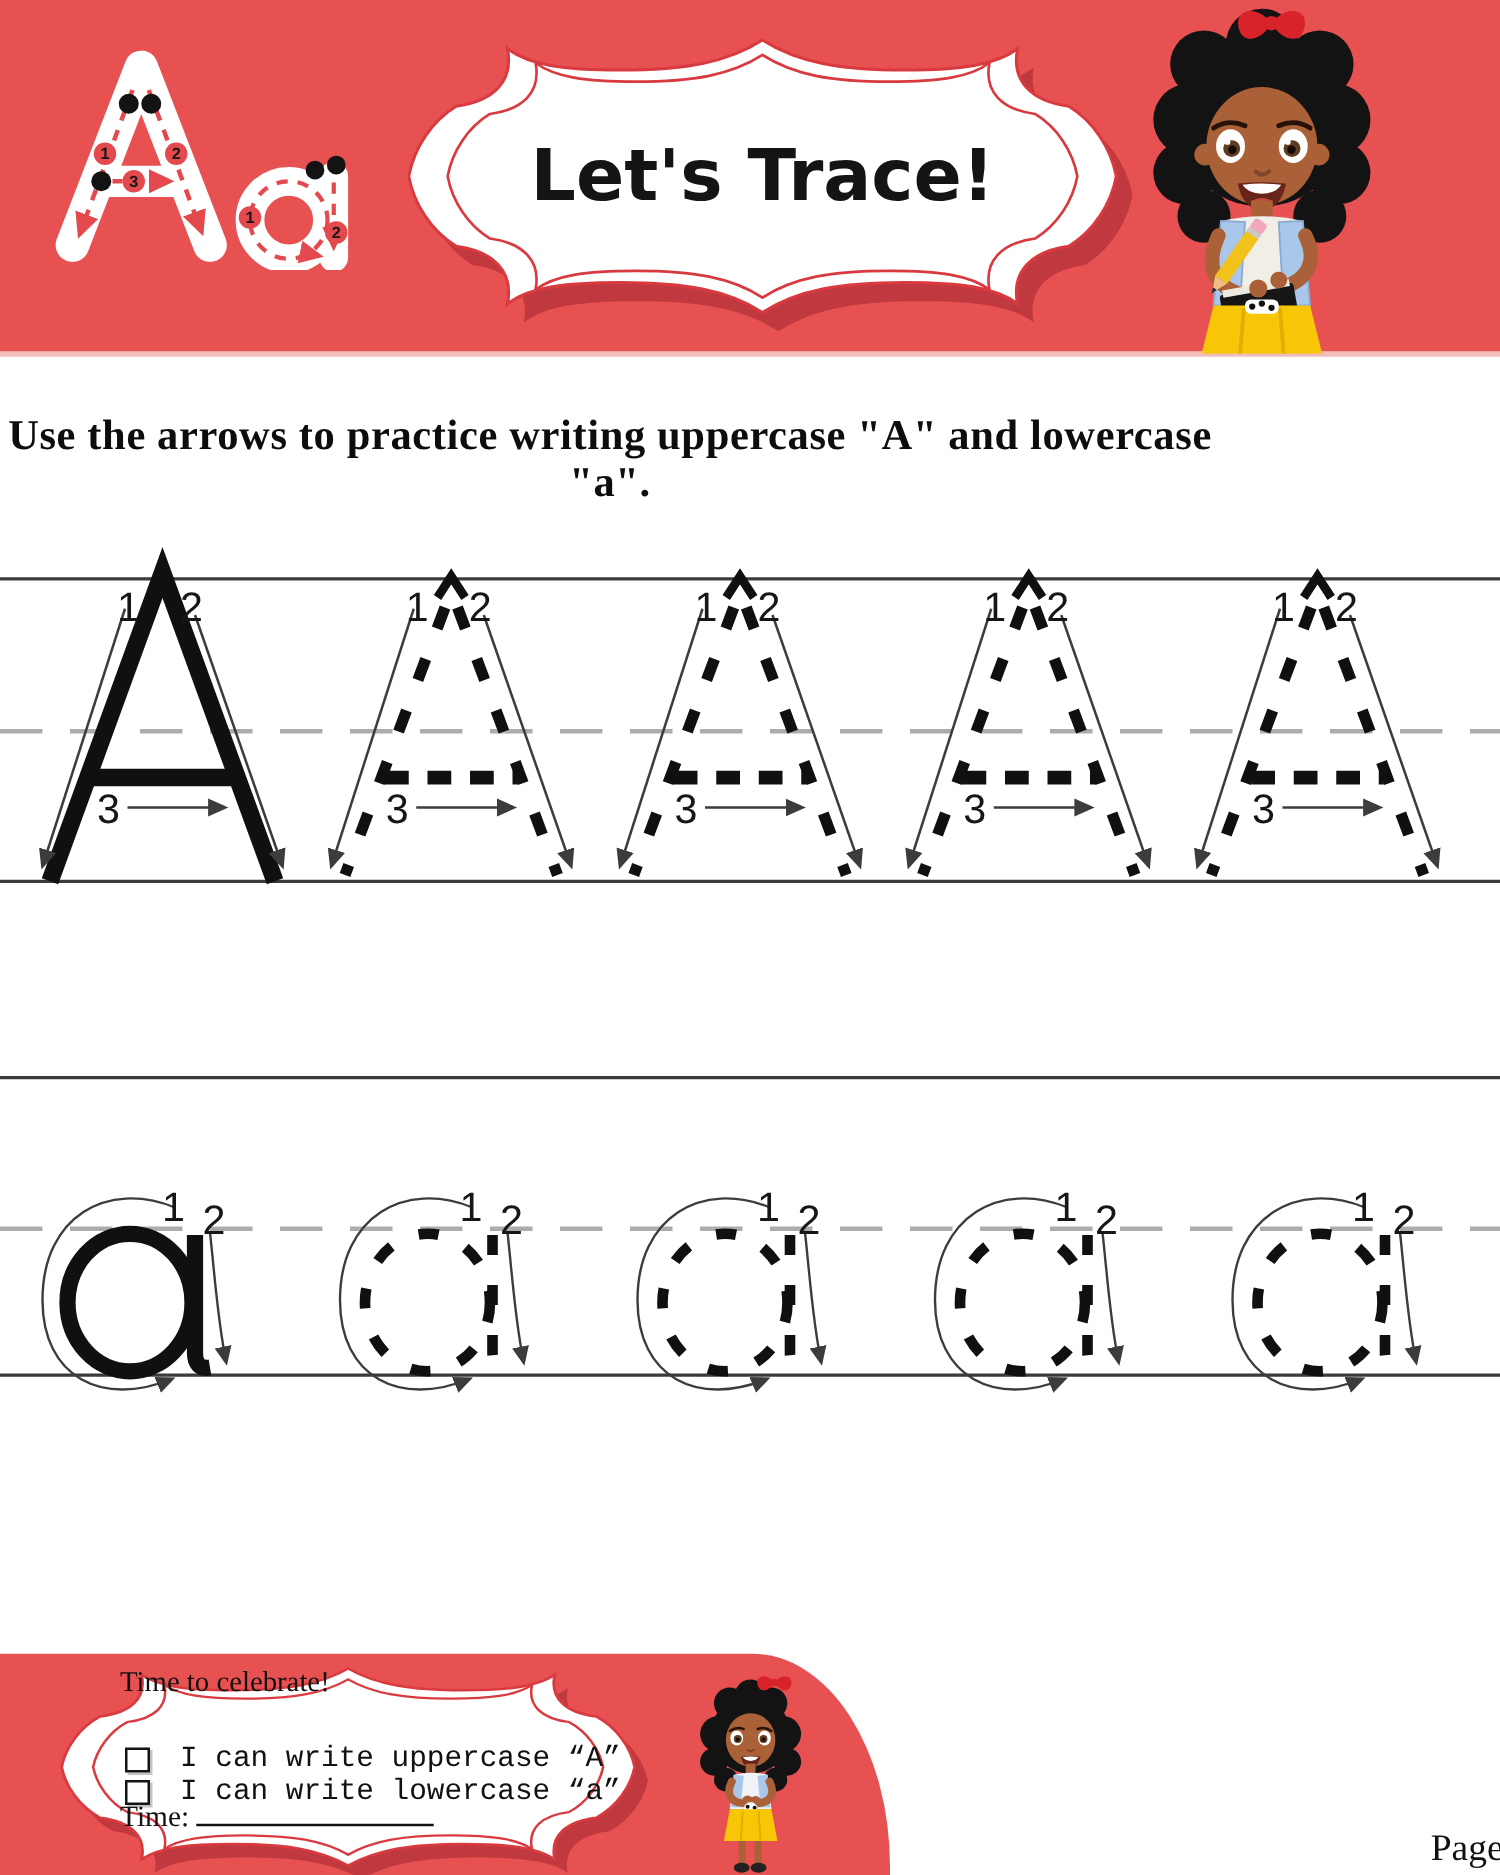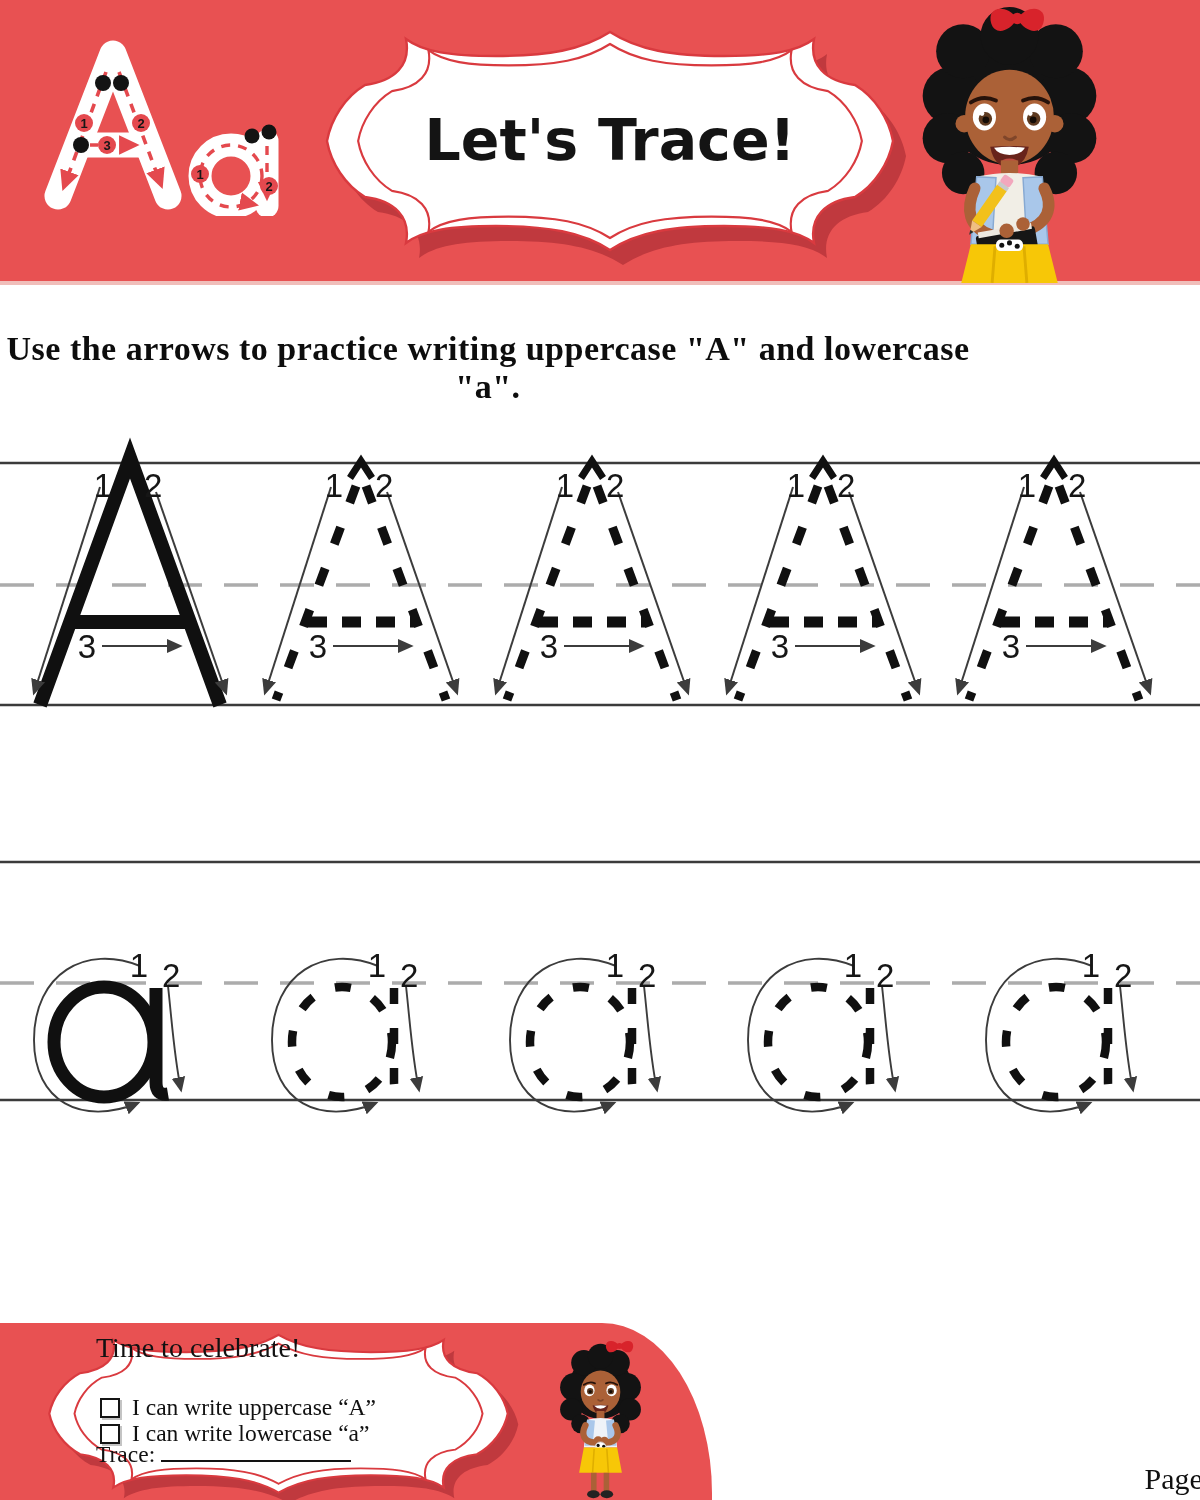--- a/index.html
+++ b/index.html
@@ -16,22 +16,22 @@
   #instruction{
     left:0;top:330px;width:976px;text-align:center;
     font-weight:bold;font-size:34px;color:#0d0d0d;letter-spacing:.5px;
   }
   
   #footer-band{
     left:0;top:1323px;width:712px;height:177px;background:#E85152;
     border-top-right-radius:110px 170px;
   }
   .foot-text{color:#111;line-height:1;}
-  #celebrate-title{left:96px;top:1334px;font-size:28px;}
-  .check-row{display:flex;align-items:center;gap:12px;}
+  #celebrate-title{left:96px;top:1334px;font-size:23px;}
+  .check-row{display:flex;align-items:center;gap:24px;font-family:Liberation Mono, monospace;}
   #check-row-1{left:100px;top:1394px;}
   #check-row-2{left:100px;top:1420px;}
   .checkbox{
     width:16px;height:16px;border:2.5px solid #141414;background:#fff;
     box-shadow:2px 2px 0 0 rgba(20,20,20,.25);
   }
   .check-label{font-size:23.5px;color:#111;}
   #date-row{left:96px;top:1441px;font-size:23.5px;color:#111;}
   #date-line{display:inline-block;width:190px;border-bottom:2.6px solid #121212;height:18px;margin-left:6px;}
   #page-number{left:1120px;top:1462px;width:130px;font-size:30px;color:#111;text-align:center;}
@@ -305,21 +305,21 @@
 <div id="celebrate-title" class="abs foot-text">Time to celebrate!</div>
 <div id="check-row-1" class="abs check-row">
   <span class="checkbox"></span>
   <span class="check-label">I can write uppercase “A”</span>
 </div>
 <div id="check-row-2" class="abs check-row">
   <span class="checkbox"></span>
   <span class="check-label">I can write lowercase “a”</span>
 </div>
 <div id="date-row" class="abs">
-  <span>Trace:</span><span id="date-line"></span>
+  <span>Time:</span><span id="date-line"></span>
 </div>
 
 <svg class="abs" style="left:549px;top:1341px" width="103" height="159" viewBox="0 0 130 200">
   <g fill="#131313">
     <circle cx="65" cy="58" r="40"></circle>
     <circle cx="32" cy="58" r="18"></circle>
       <circle cx="98" cy="58" r="18"></circle>
     <circle cx="44" cy="27" r="16"></circle>
       <circle cx="86" cy="27" r="16"></circle>
       <circle cx="65" cy="19" r="16"></circle>

